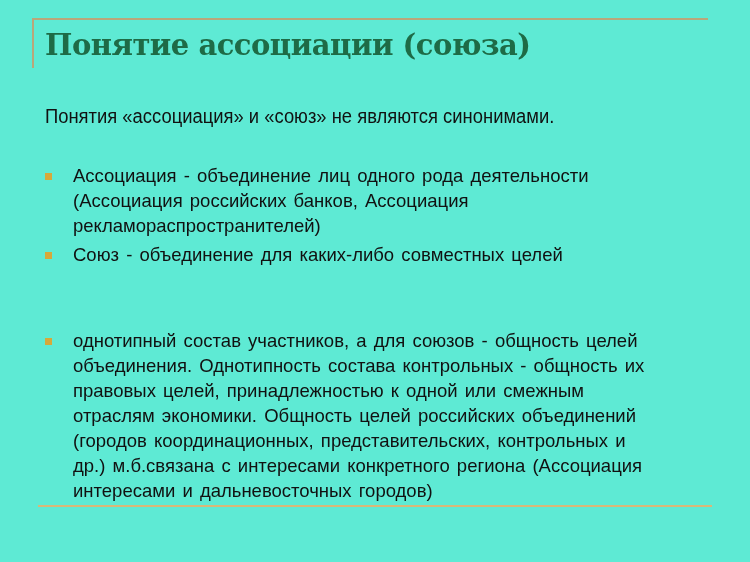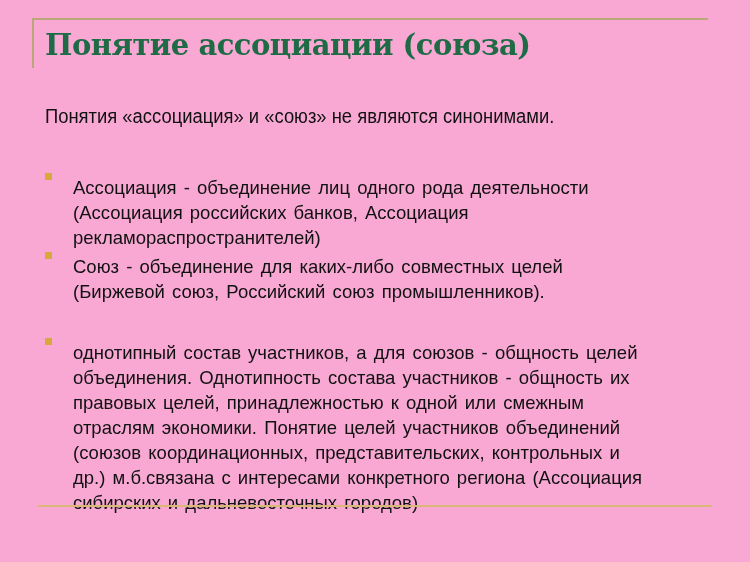--- a/index.html
+++ b/index.html
@@ -1,17 +1,17 @@
 <!DOCTYPE html>
 <html><head>
   <meta charset="utf-8">
   <style>
     html, body { margin: 0; padding: 0; background: #ffffff; }
     body { width: 750px; height: 562px; position: relative; overflow: hidden; }
-    .slide { position: absolute; left: 0; top: 0; width: 750px; height: 562px; background: #f9a8d4; }
+    .slide { position: absolute; left: 0; top: 0; width: 750px; height: 562px; background: #5eead4; }
     .frame-top { position: absolute; left: 32px; top: 18px; width: 676px; height: 2px; background: #b9a77a; }
     .frame-left { position: absolute; left: 32px; top: 18px; width: 2px; height: 50px; background: #b9a77a; }
     .frame-bottom { position: absolute; left: 38px; top: 505px; width: 674px; height: 2px; background: #d9b878; }
     .title {
       position: absolute; left: 45px; top: 28px; width: 660px;
       font-family: "DejaVu Serif", "Liberation Serif", serif;
       font-size: 29px; line-height: 35px; color: #1e6b46; font-weight: bold;
       letter-spacing: -0.5px;
     }
     .title .line { display: block; white-space: nowrap; }
@@ -20,21 +20,20 @@
       font-family: "Liberation Sans", sans-serif; font-size: 20px; line-height: 24px; color: #111;
       white-space: nowrap; transform: scaleX(0.92); transform-origin: left center;
     }
     .bullet {
       position: absolute; left: 45px; width: 7px; height: 7px; background: #d6a93a;
     }
     .text {
       position: absolute; left: 73px;
       font-family: "Liberation Sans", sans-serif; font-size: 18.5px; line-height: 25px; color: #111;
       word-spacing: 2px;
-      margin-top: 12px;
     }
     .text .line { display: block; white-space: nowrap; }
   </style>
 </head>
 <body>
 
 <div class="slide">
   <div class="frame-top"></div>
   <div class="frame-left"></div>
 
@@ -47,28 +46,27 @@
   <div class="bullet" style="top:173px;"></div>
   <div class="text" style="top:163px;">
     <span class="line">Ассоциация - объединение лиц одного рода деятельности</span>
     <span class="line">(Ассоциация российских банков, Ассоциация</span>
     <span class="line">рекламораспространителей)</span>
   </div>
 
   <div class="bullet" style="top:252px;"></div>
   <div class="text" style="top:242px;">
     <span class="line">Союз - объединение для каких-либо совместных целей</span>
-    <span class="line">(Биржевой союз, Российский союз промышленников).</span>
   </div>
 
   <div class="bullet" style="top:338px;"></div>
   <div class="text" style="top:328px;">
     <span class="line">однотипный состав участников, а для союзов - общность целей</span>
-    <span class="line">объединения. Однотипность состава участников  - общность их</span>
+    <span class="line">объединения. Однотипность состава контрольных  - общность их</span>
     <span class="line">правовых целей, принадлежностью к одной или смежным</span>
-    <span class="line">отраслям экономики. Понятие целей участников объединений</span>
-    <span class="line">(союзов координационных, представительских, контрольных и</span>
+    <span class="line">отраслям экономики. Общность целей российских объединений</span>
+    <span class="line">(городов координационных, представительских, контрольных и</span>
     <span class="line">др.) м.б.связана с интересами конкретного региона (Ассоциация</span>
-    <span class="line">сибирских и дальневосточных городов)</span>
+    <span class="line">интересами и дальневосточных городов)</span>
   </div>
 
   <div class="frame-bottom"></div>
 </div>
 
 </body></html>

